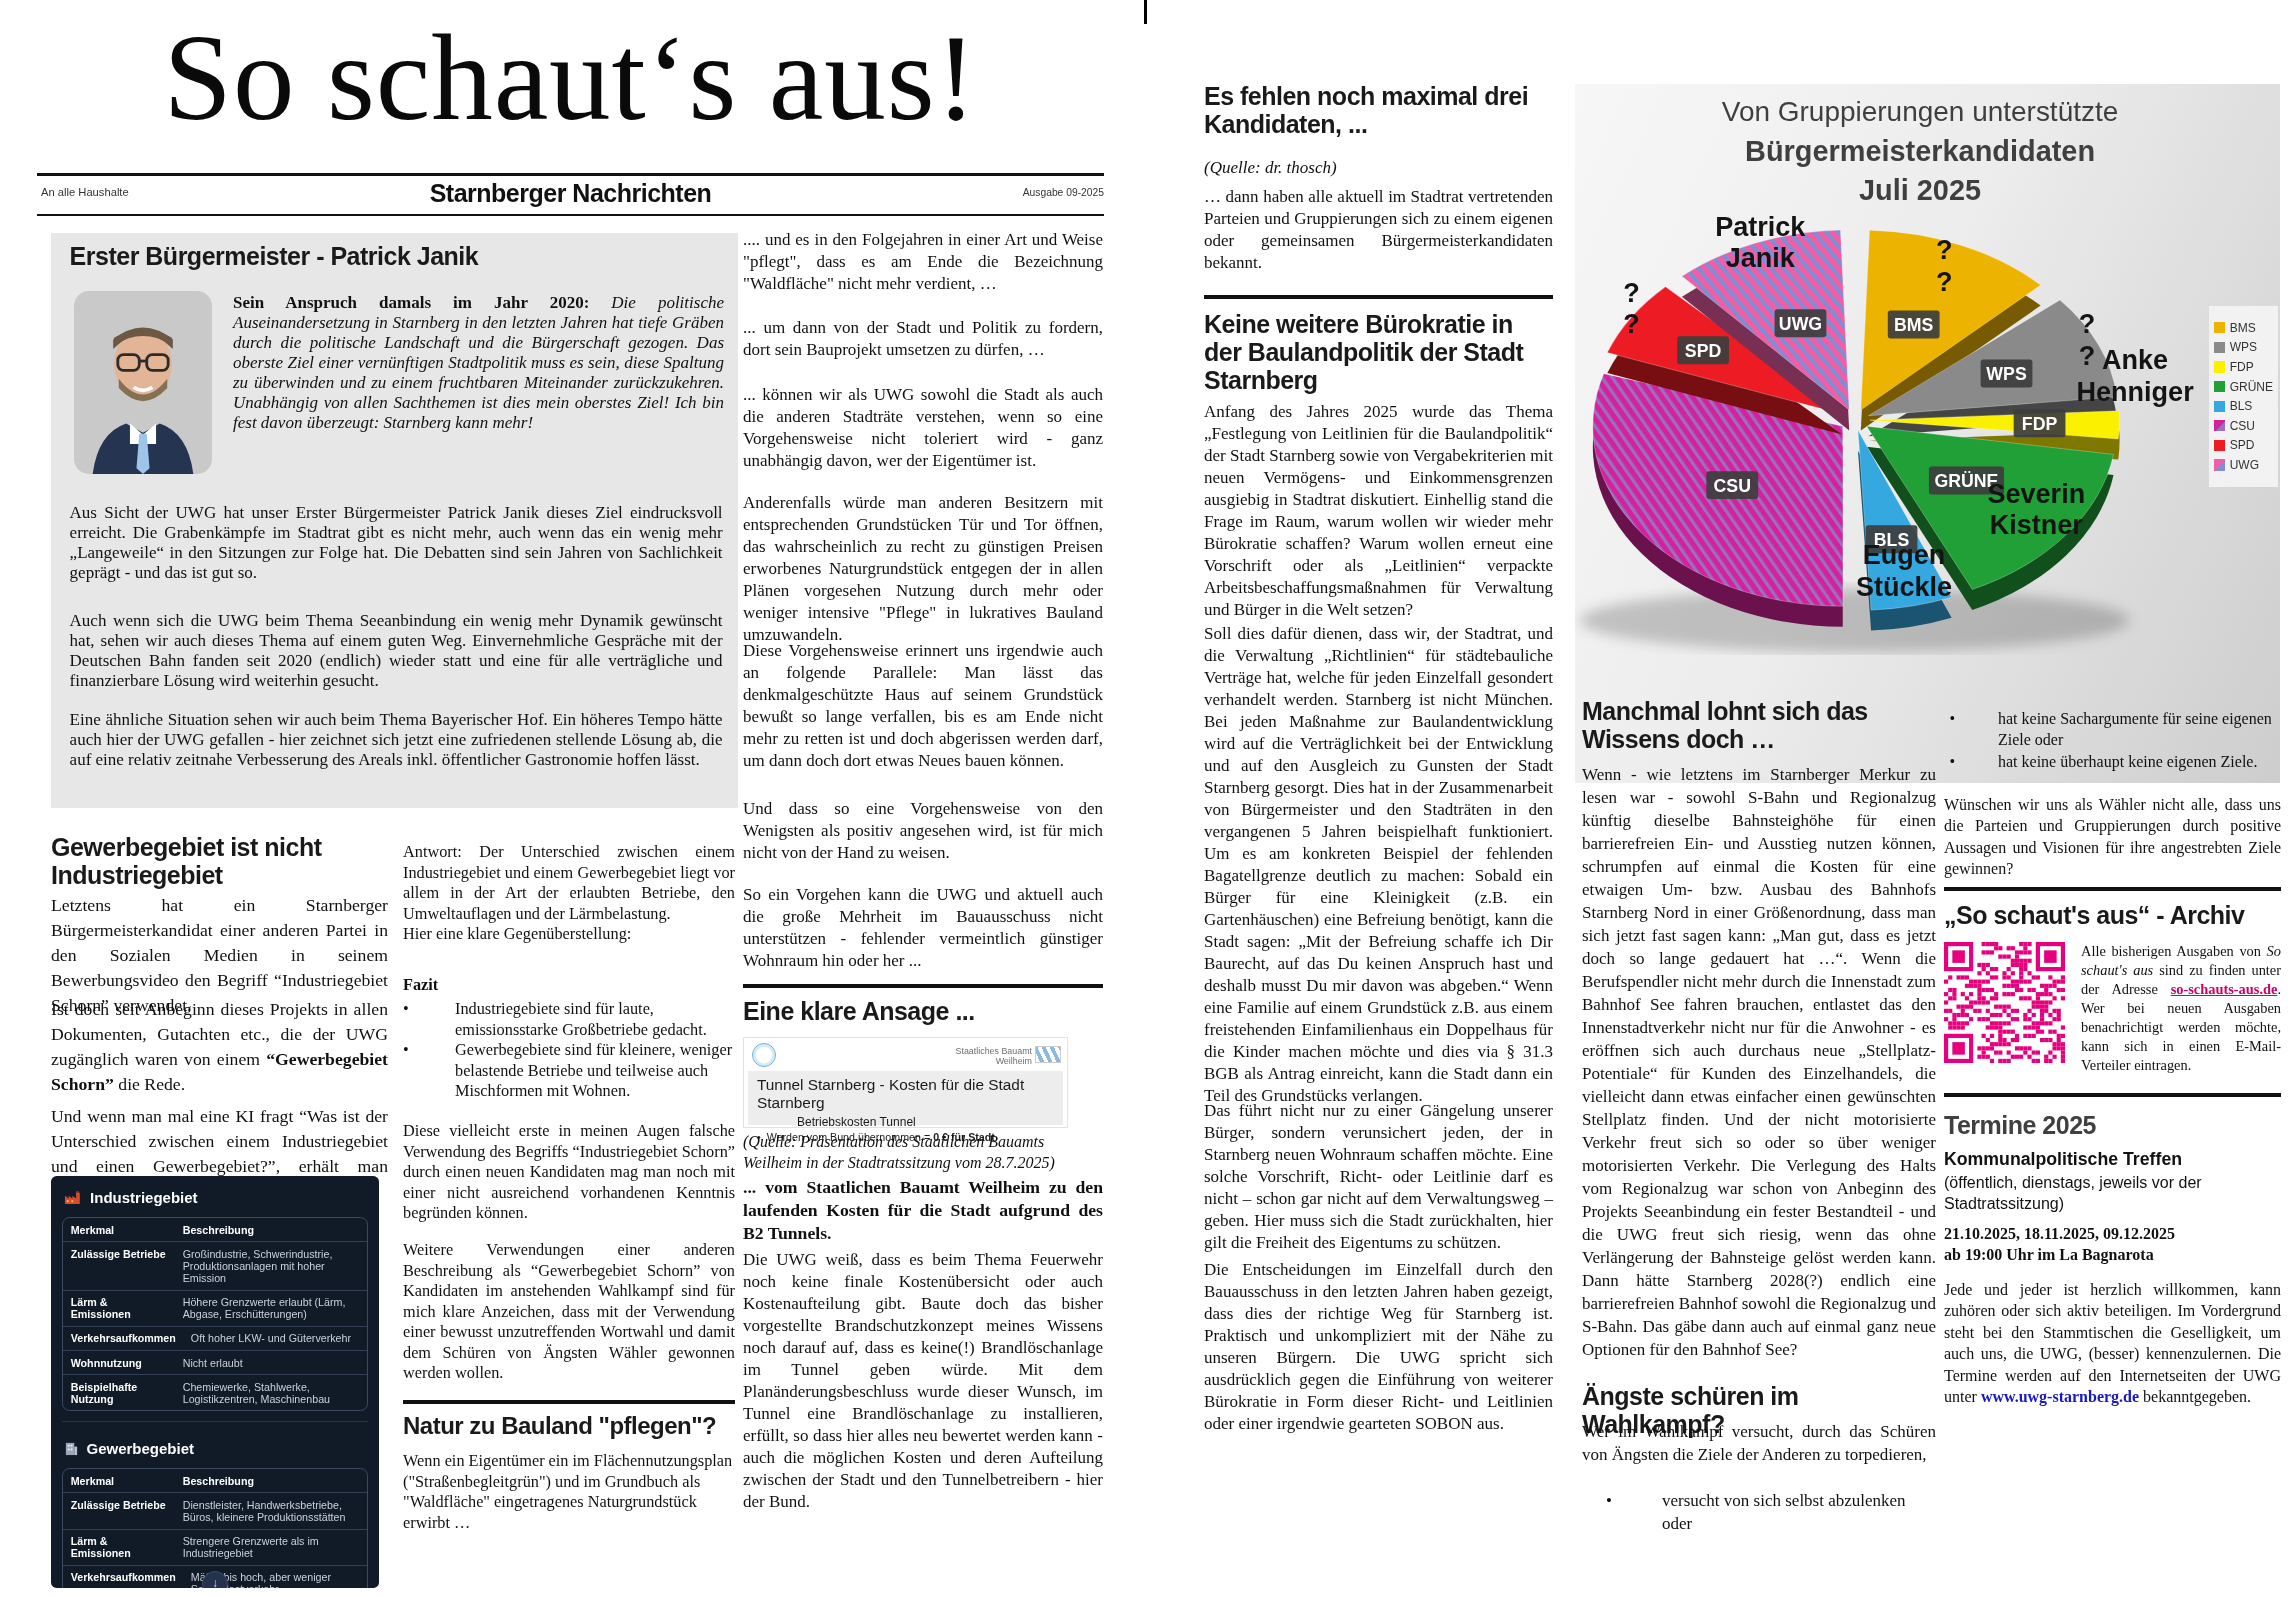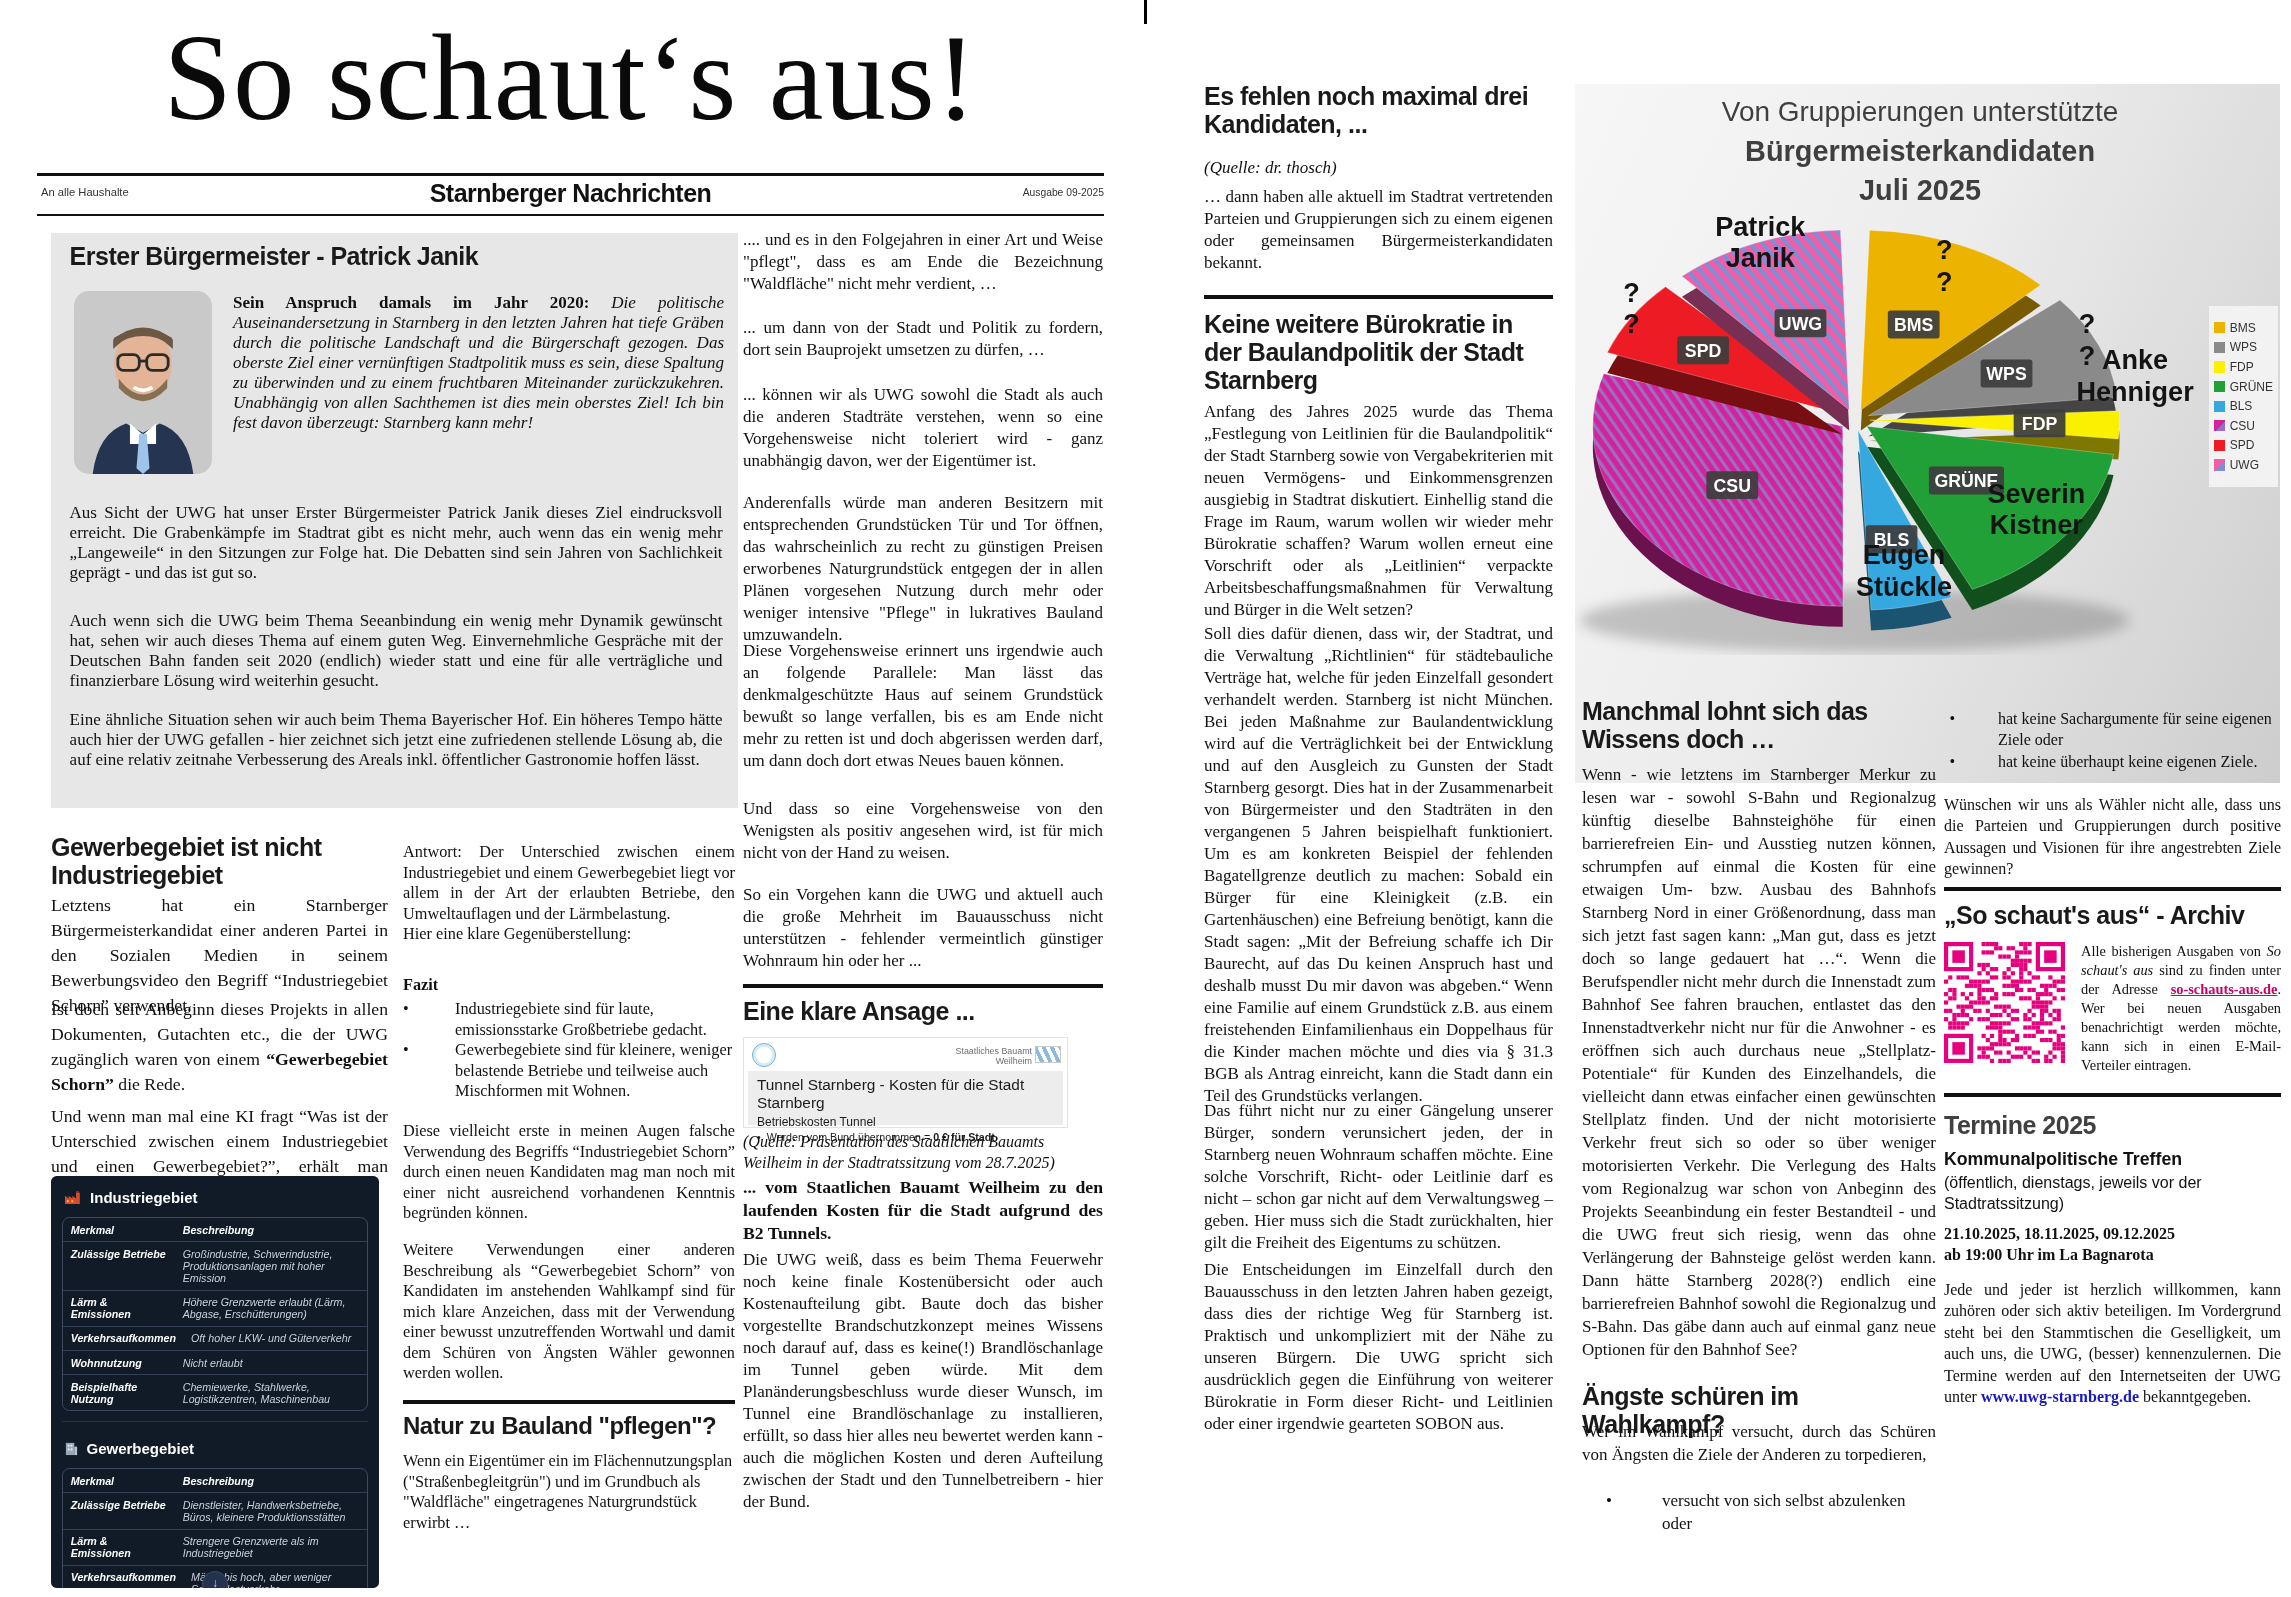--- a/index.html
+++ b/index.html
@@ -19,21 +19,21 @@
   .rB{font-size:17px;line-height:23px;}
   .rC{font-size:16px;line-height:21.4px;}
   .it{font-style:italic;}
   .bold{font-weight:700;}
   .graybox{background:#e7e7e7;}
   .bul{display:flex;}
   .bul .dot{flex:0 0 28px;}
   
   .darkpanel{background:#111a27;border-radius:5.6px;color:#e7ebf2;font-family:"Liberation Sans",sans-serif;overflow:hidden;}
   .dp-title{display:flex;align-items:center;gap:7.5px;font-weight:700;font-size:15px;color:#fff;padding:13px 13px 7.5px 13px;}
-  .dp-table{border:0.9px solid #3d4a63;border-radius:7.5px;margin:3.7px 11.2px 9.3px 11.2px;font-size:10.7px;font-style:italic;}
+  .dp-table{border:0.9px solid #3d4a63;border-radius:7.5px;margin:3.7px 11.2px 9.3px 11.2px;font-size:10.7px;}
   .dp-row{display:flex;border-top:0.9px solid #333f55;}
   .dp-row:first-child{border-top:none;}
   .dp-l{flex:0 0 97px;padding:5.6px 7.5px;font-weight:700;color:#fff;}
   .dp-d{flex:1;padding:5.6px 7.5px;color:#c9d1de;}
   .dp-sep{height:0.9px;background:#27324a;margin:5.6px 11.2px;}
   .dp-fab{position:absolute;left:50%;transform:translateX(-50%);bottom:-9.3px;width:24px;height:24px;border-radius:50%;
           background:#24334d;border:0.9px solid #3d4a63;color:#cfd6e4;text-align:center;line-height:22.4px;font-size:12px;}
   
   .shot{background:#fff;border:0.9px solid #e2e2e2;}
   .shot-gray{position:absolute;left:3.7px;right:3.7px;top:33px;height:54px;background:#ededee;padding:4.7px 9.3px;box-sizing:border-box;
@@ -207,21 +207,21 @@
   <div class="abs c3 j" style="left:743px;top:884px;width:360px;">So ein Vorgehen kann die UWG und aktuell auch die große Mehrheit im Bauausschuss nicht unterstützen - fehlender vermeintlich günstiger Wohnraum hin oder her ...</div>
   <div class="abs rule" style="left:743px;top:984px;width:360px;height:3.7px;"></div>
   <div class="abs hd" style="left:743px;top:997px;font-size:25px;">Eine klare Ansage ...</div>
 
   <div class="abs shot" style="left:743px;top:1037px;width:323px;height:89px;">
     <div class="logo-circle"></div>
     <div class="brand"><span>Staatliches Bauamt</span><br><span>Weilheim</span></div>
     <div class="bayern"></div>
     <div class="shot-gray">
       <div style="font-size:15.4px;">Tunnel Starnberg - Kosten für die Stadt Starnberg</div>
-      <div style="font-size:12px;margin-top:3.7px;">Betriebskosten Tunnel</div>
+      <div style="font-size:12px;margin-top:3.7px;margin-left:40px;">Betriebskosten Tunnel</div>
       <div style="font-size:10.7px;margin-top:1.9px;">•&nbsp;&nbsp;<span>Werden vom Bund übernommen = </span><span class="bold">0 € für Stadt</span></div>
     </div>
   </div>
   <div class="abs c3 it" style="left:743px;top:1132px;width:360px;font-size:16px;line-height:20.5px;">(Quelle: Präsentation des Staatlichen Bauamts Weilheim in der Stadtratssitzung vom 28.7.2025)</div>
   <div class="abs c3 bold j" style="left:743px;top:1176px;width:360px;font-size:17.7px;line-height:23px;">... vom Staatlichen Bauamt Weilheim zu den laufenden Kosten für die Stadt aufgrund des B2 Tunnels.</div>
   <div class="abs c3 j" style="left:743px;top:1249px;width:360px;">Die UWG weiß, dass es beim Thema Feuerwehr noch keine finale Kostenübersicht oder auch Kostenaufteilung gibt. Baute doch das bisher vorgestellte Brandschutzkonzept meines Wissens noch darauf auf, dass es keine(!) Brandlöschanlage im Tunnel geben würde. Mit dem Planänderungsbeschluss wurde dieser Wunsch, im Tunnel eine Brandlöschanlage zu installieren, erfüllt, so dass hier alles neu bewertet werden kann - auch die möglichen Kosten und deren Aufteilung zwischen der Stadt und den Tunnelbetreibern - hier der Bund.</div>
 
   <div class="abs hd" style="left:1204px;top:82px;width:349px;font-size:25px;">Es fehlen noch maximal drei Kandidaten, ...</div>
   <div class="abs rA it" style="left:1204px;top:157px;">(Quelle: dr. thosch)</div>
   <div class="abs rA j" style="left:1204px;top:186px;width:349px;">… dann haben alle aktuell im Stadtrat vertretenden Parteien und Gruppierungen sich zu einem eigenen oder gemeinsamen Bürgermeisterkandidaten bekannt.</div>

